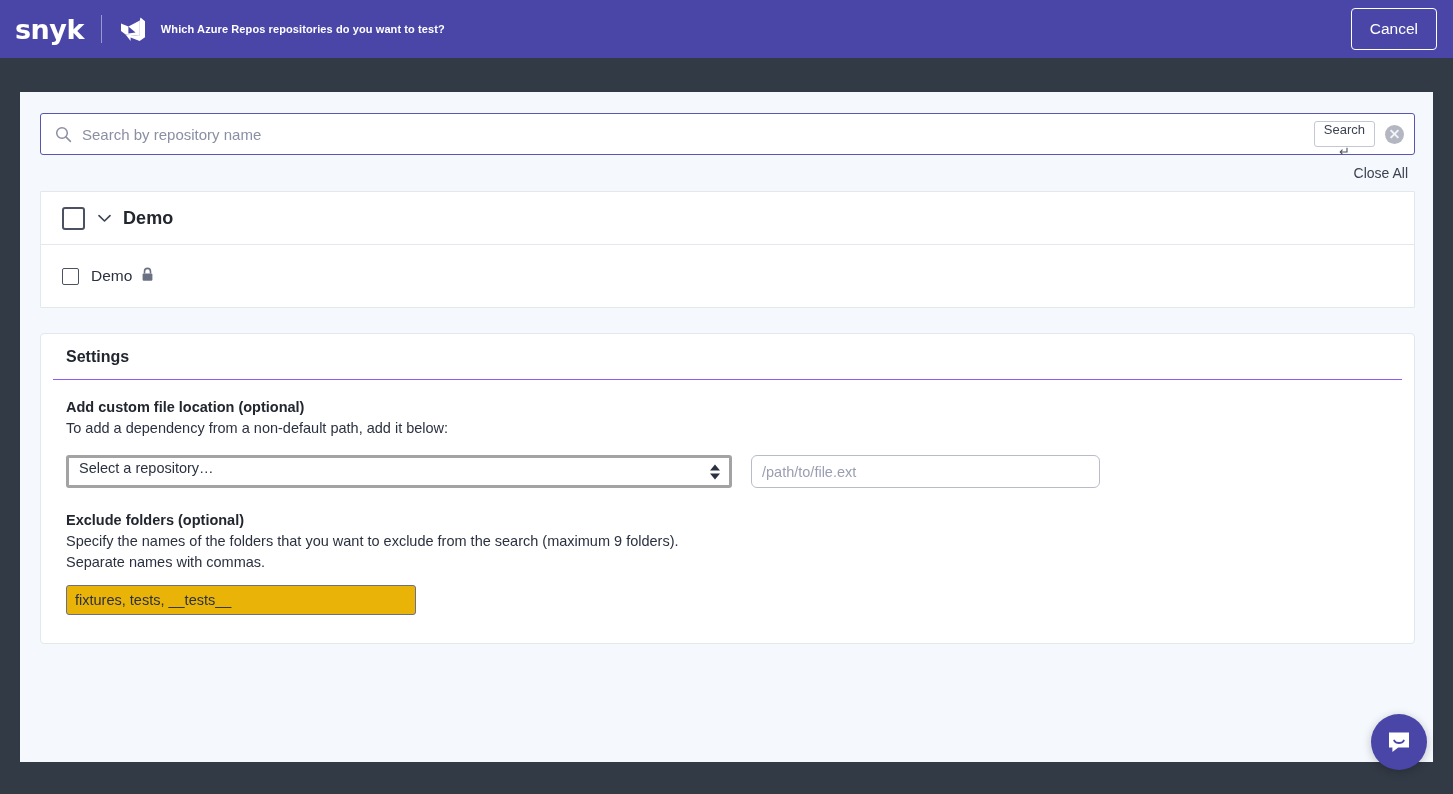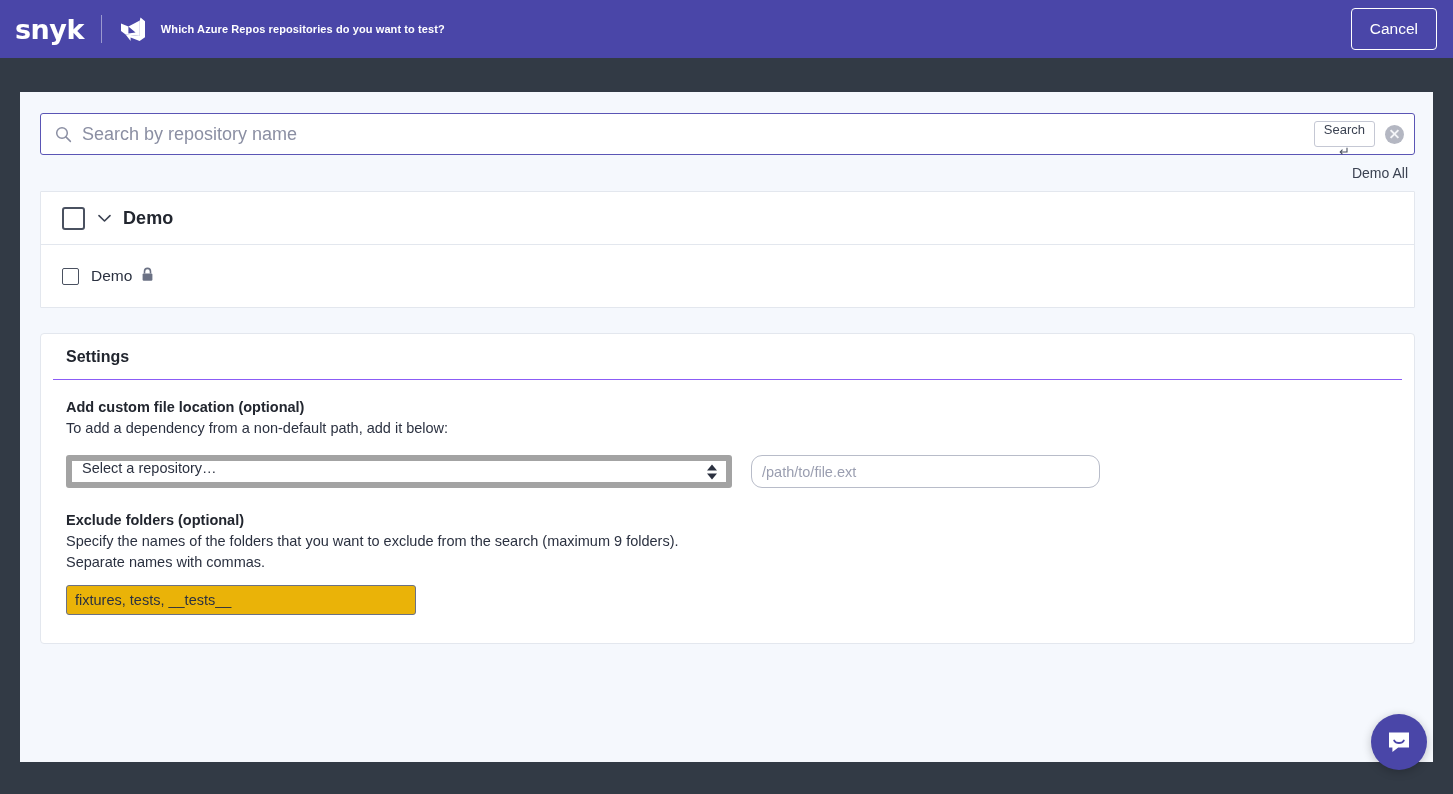--- a/index.html
+++ b/index.html
@@ -130,21 +130,21 @@
     margin-right: 10px;
     display: flex;
     align-items: center;
   }
 
   .search-input {
     flex: 1 1 auto;
     height: 38px;
     border: none;
     outline: none;
-    font-size: 18px;
+    font-size: 15px;
     font-family: "Liberation Sans", sans-serif;
     color: #2b3140;
     background: transparent;
   }
   .search-input::placeholder { color: #8b8fa3; }
 
   .search-submit {
     height: 26px;
     padding: 0 9px;
     background: #ffffff;
@@ -308,21 +308,21 @@
     align-items: center;
     gap: 19px;
     margin-top: 16px;
   }
 
   .repo-select {
     position: relative;
     width: 666px;
     height: 33px;
     background: #ffffff;
-    border: 6px solid #a3a3a3;
+    border: 3px solid #a3a3a3;
     border-radius: 3px;
     display: flex;
     align-items: center;
     padding: 0 28px 7px 10px;
     font-size: 14.5px;
     color: #2b3140;
     cursor: pointer;
   }
   .stepper {
     position: absolute;
@@ -339,21 +339,21 @@
     border-left: 5px solid transparent;
     border-right: 5px solid transparent;
   }
   .tri-up { border-bottom: 6px solid #2b3140; }
   .tri-dn { border-top: 6px solid #2b3140; }
 
   .path-input {
     width: 349px;
     height: 33px;
     border: 1px solid #b8bcc9;
-    border-radius: 11px;
+    border-radius: 6px;
     padding: 0 10px;
     font-size: 14.5px;
     font-family: "Liberation Sans", sans-serif;
     color: #2b3140;
     outline: none;
     background: #ffffff;
   }
   .path-input::placeholder { color: #9a9eb0; }
 
   .block-gap { margin-top: 24px; }
@@ -423,21 +423,21 @@
       </span>
       <input class="search-input" type="text" placeholder="Search by repository name" style="">
       <button class="search-submit">
         <span>Search</span>
         <span class="enter-glyph">↵</span>
       </button>
       <button class="search-clear"></button>
     </div>
 
     <div class="closeall-row">
-      <button class="close-all-link">Demo All</button>
+      <button class="close-all-link">Close All</button>
     </div>
 
     <div class="repo-card">
 
       <div class="org-row">
         <span class="cb-lg"></span>
         <span class="chevron-btn">
           <svg width="13" height="9" viewBox="0 0 13 9" xmlns="http://www.w3.org/2000/svg">
             <polyline points="1,1.6 6.5,7 12,1.6" fill="none" stroke="#3b4252" stroke-width="1.6" stroke-linecap="round" stroke-linejoin="round"></polyline>
           </svg>

